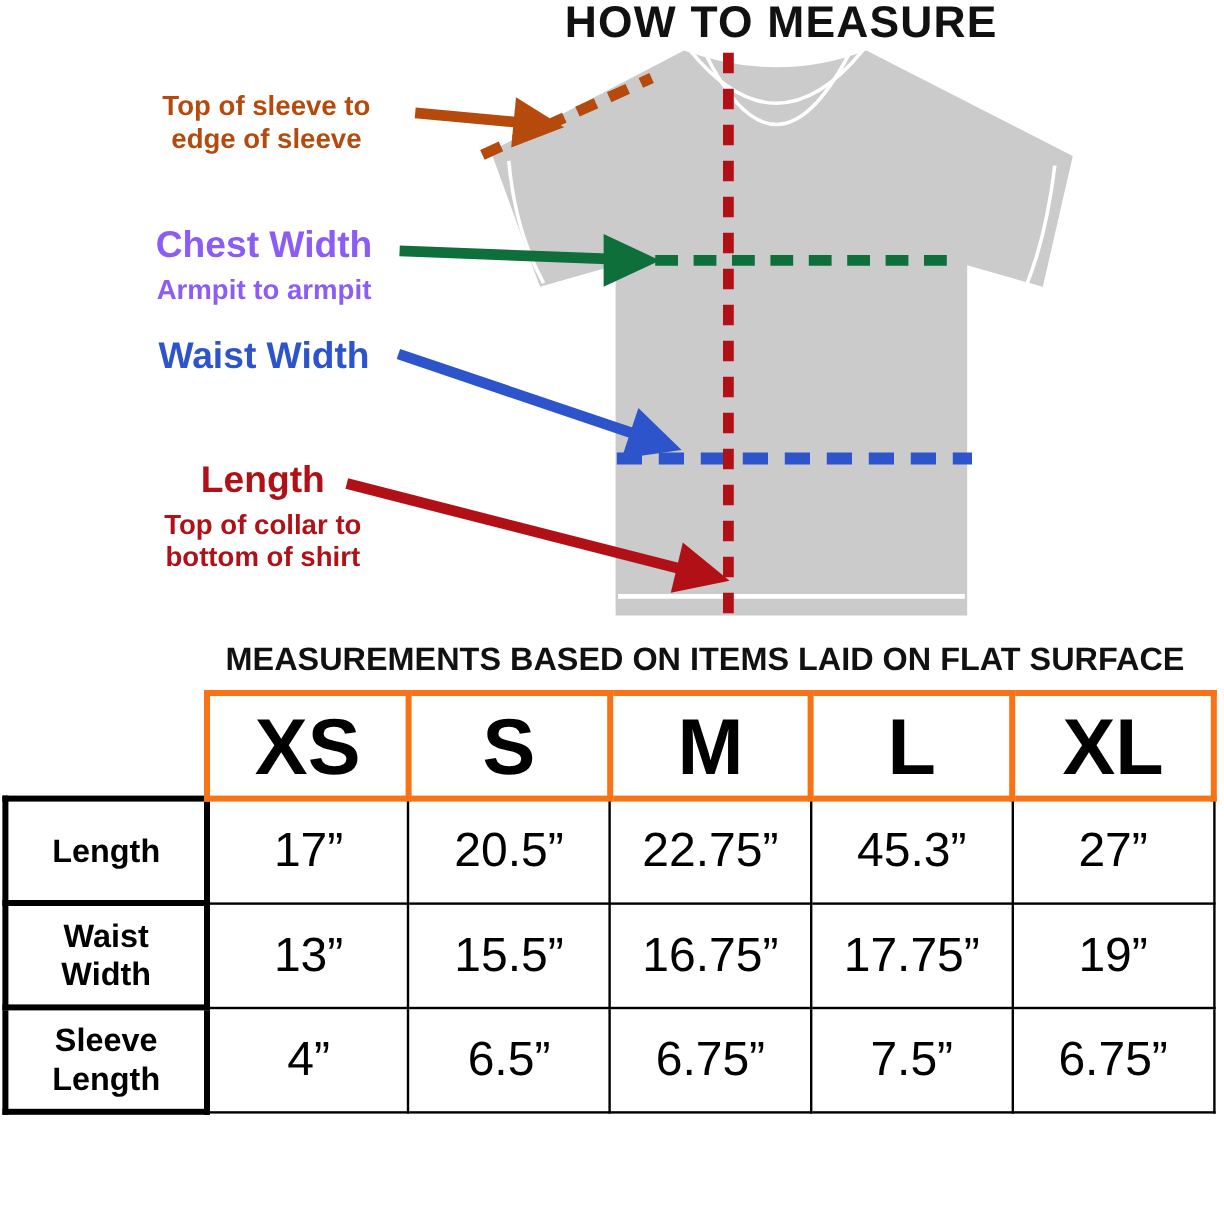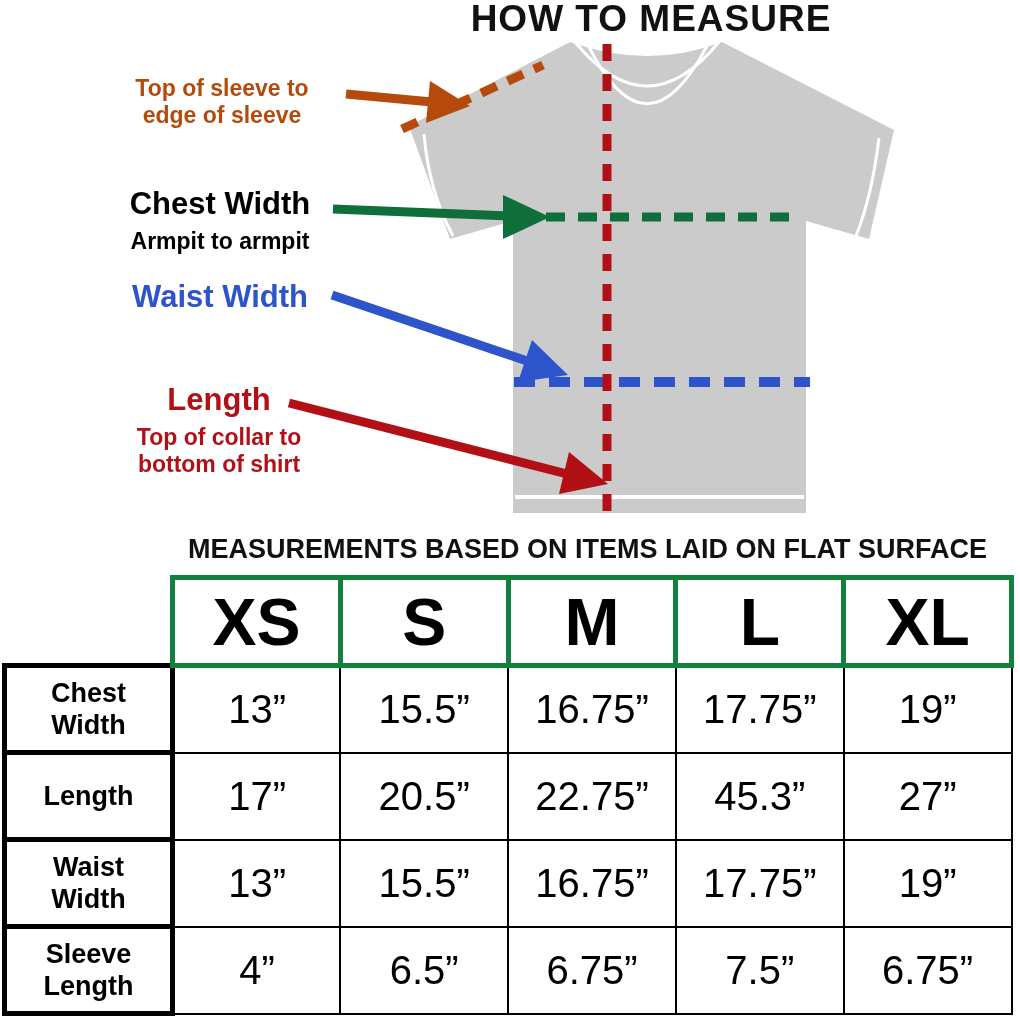--- a/index.html
+++ b/index.html
@@ -40,21 +40,21 @@
   }
   .annot .annot-desc {
     font-weight: bold;
     font-size: 23px;
     line-height: 27px;
     margin-top: 7px;
     white-space: nowrap;
   }
   .annot .annot-desc span { display: block; }
   .annot-sleeve { left: 87px;  top: 68px;  width: 270px; color: #B54A0C; }
-  .annot-chest  { left: 85px;  top: 187px; width: 270px; color: #000000; }
+  .annot-chest  { left: 85px;  top: 187px; width: 270px; color: #8b5cf6; }
   .annot-waist  { left: 75px;  top: 280px; width: 290px; color: #2E54CC; }
   .annot-length { left: 94px;  top: 383px; width: 250px; color: #B11116; }
   .caption {
     position: absolute;
     left: 155px; top: 534px; width: 865px;
     text-align: center;
     font-size: 27px;
     font-weight: bold;
     color: #111111;
     white-space: nowrap;
@@ -63,21 +63,21 @@
     position: absolute;
     left: 2px; top: 575px;
     width: 1012px;
     border-collapse: collapse;
     table-layout: fixed;
     background: #ffffff;
   }
   table.size-chart td { text-align: center; vertical-align: middle; }
   td.corner-cell { border: none; }
   td.size-header {
-    border: 5px solid #15803d;
+    border: 5px solid #f97316;
     font-size: 66px;
     font-weight: bold;
     height: 88px;
     color: #000000;
   }
   td.row-label {
     border: 5px solid #000000;
     font-size: 27px;
     font-weight: bold;
     line-height: 32px;
@@ -172,31 +172,20 @@
         <col>
     </colgroup>
     <tbody>
         <tr>
       <td class="corner-cell"></td>
       <td class="size-header">XS</td>
       <td class="size-header">S</td>
       <td class="size-header">M</td>
       <td class="size-header">L</td>
       <td class="size-header">XL</td>
-    </tr>
-    <tr>
-      <td class="row-label">
-        <span>Chest</span>
-        <span>Width</span>
-      </td>
-      <td class="value-cell">13”</td>
-      <td class="value-cell">15.5”</td>
-      <td class="value-cell">16.75”</td>
-      <td class="value-cell">17.75”</td>
-      <td class="value-cell">19”</td>
     </tr>
     <tr>
       <td class="row-label">
         <span>Length</span>
 
       </td>
       <td class="value-cell">17”</td>
       <td class="value-cell">20.5”</td>
       <td class="value-cell">22.75”</td>
       <td class="value-cell">45.3”</td>

